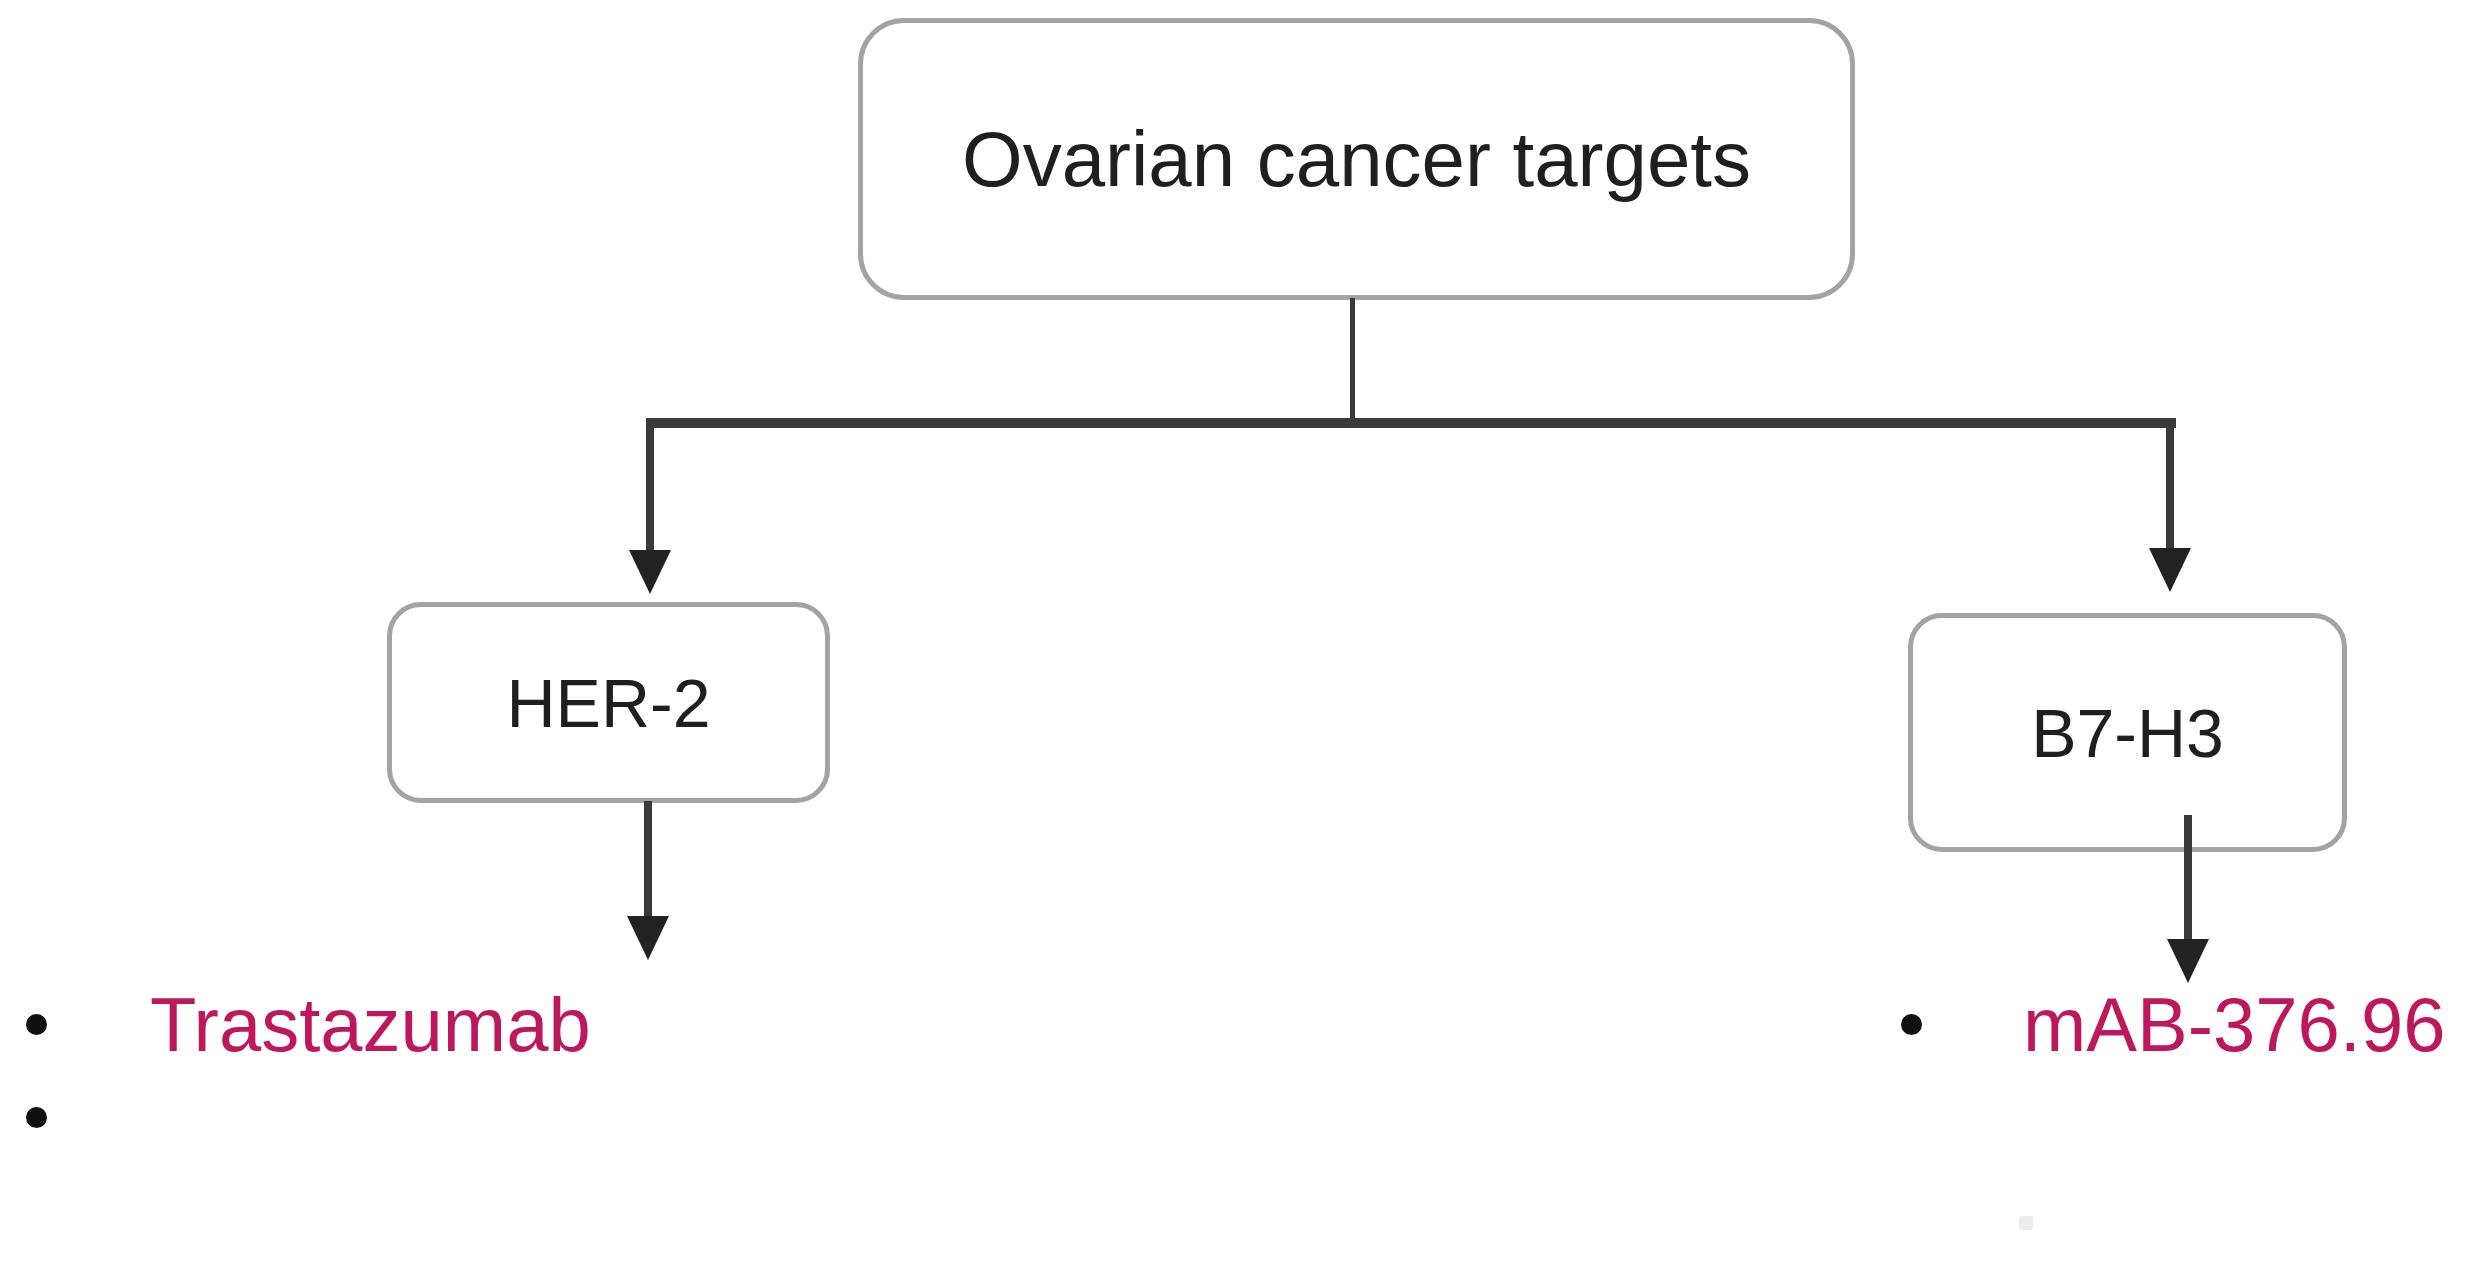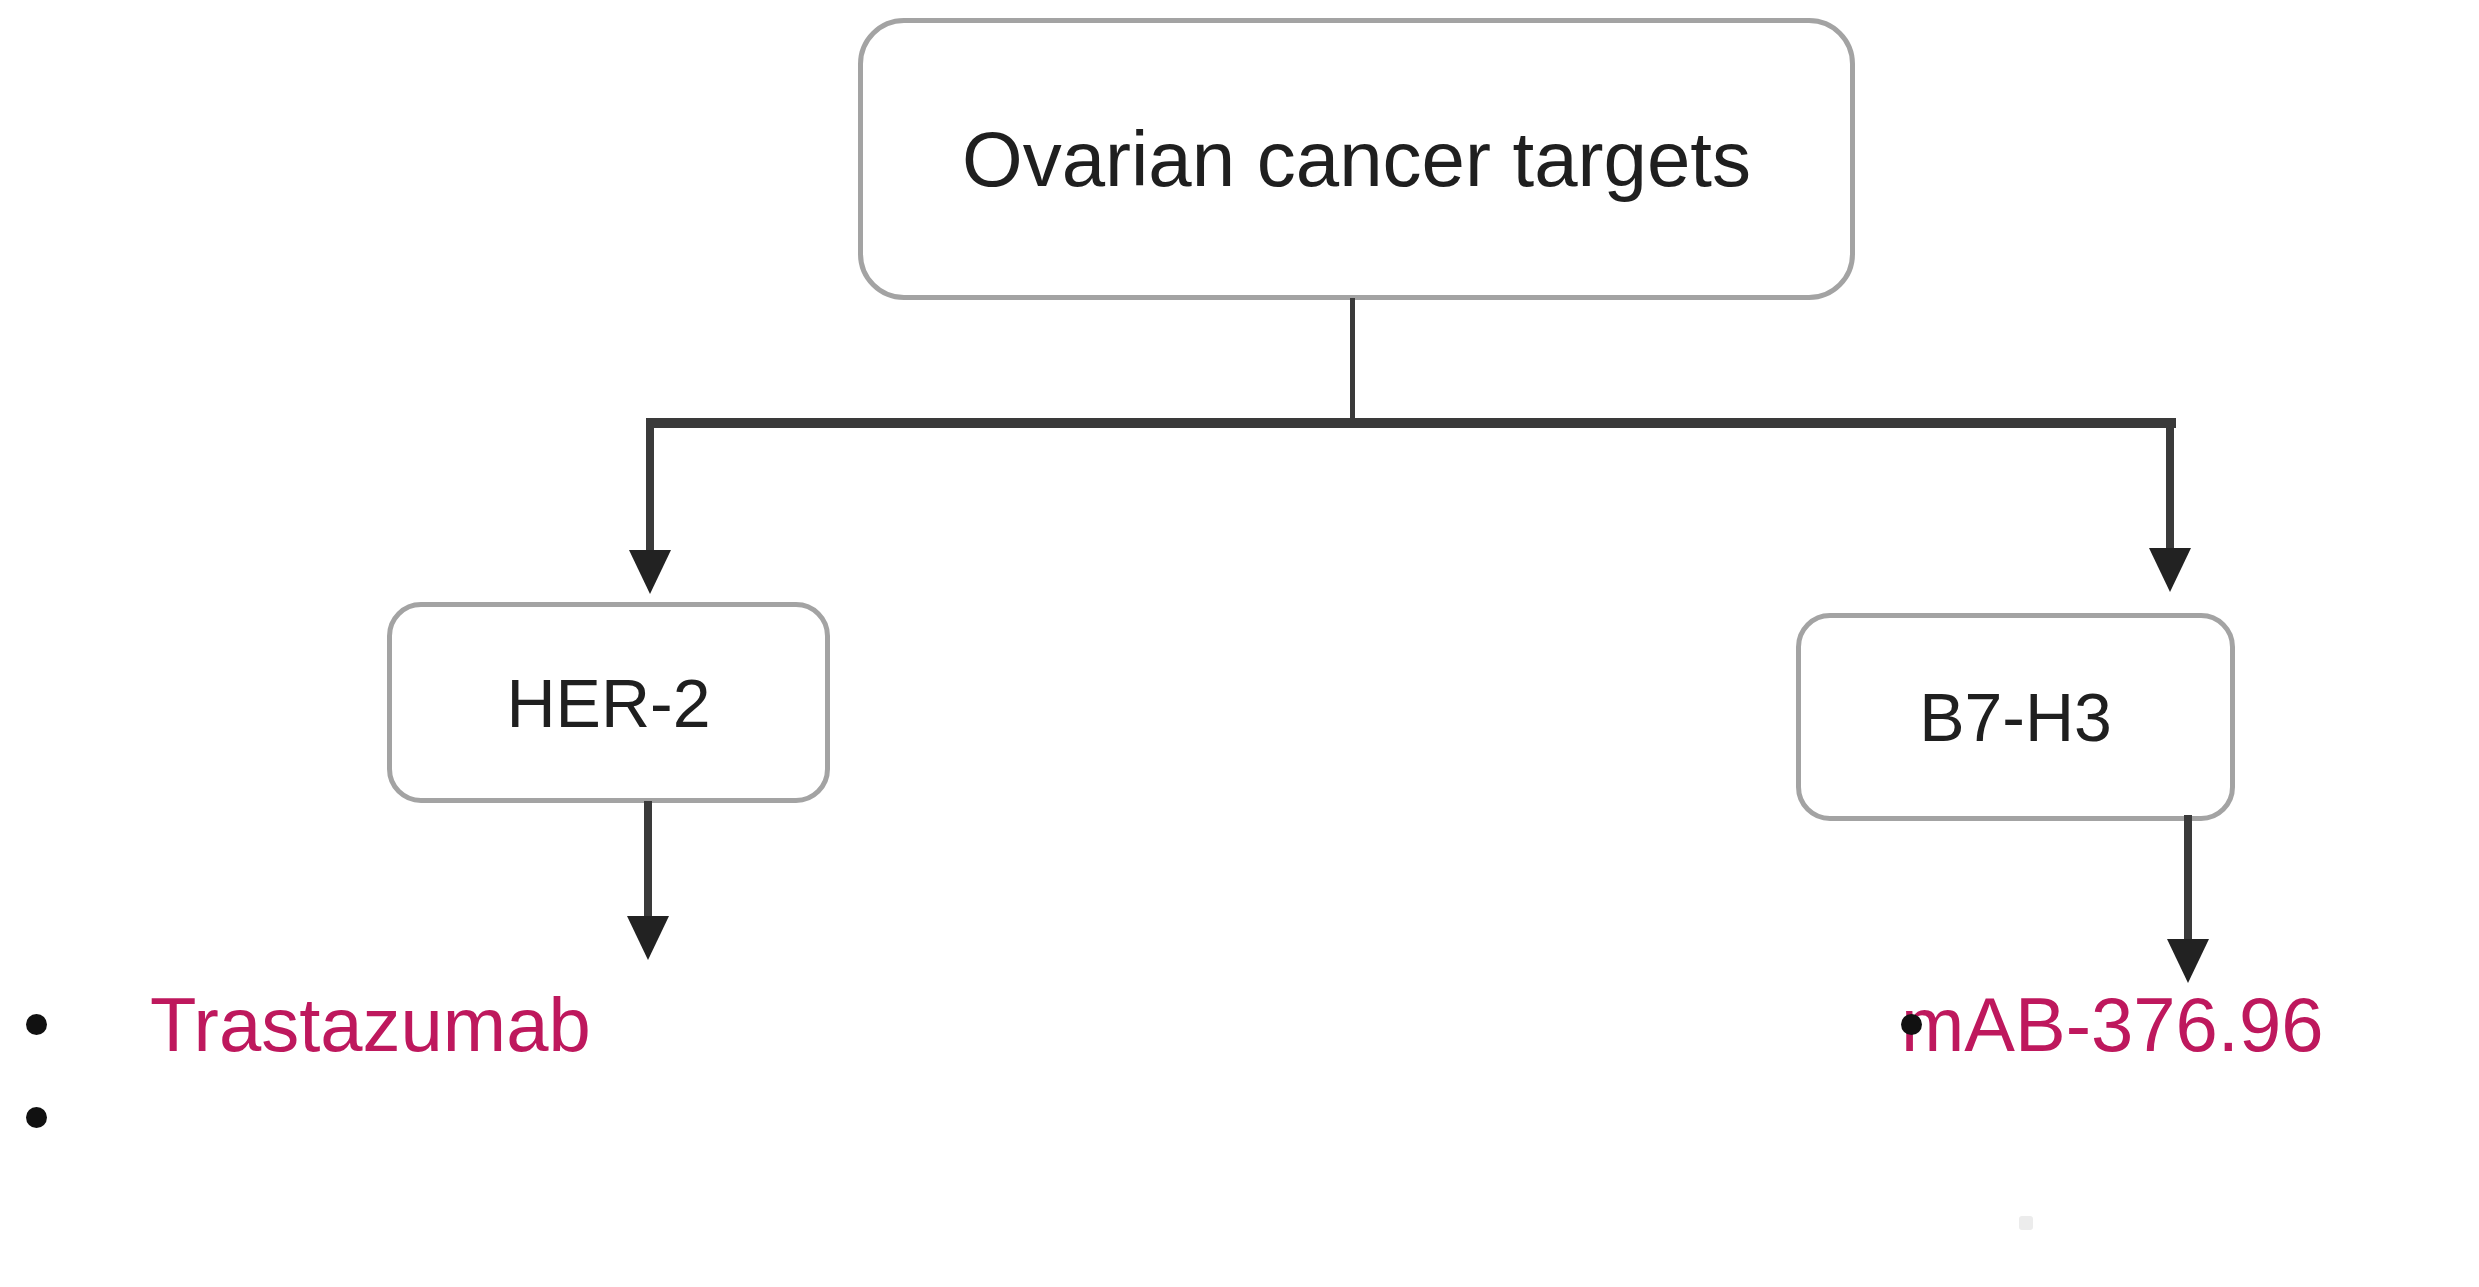--- a/index.html
+++ b/index.html
@@ -28,21 +28,21 @@
   }
   .node-label {
     font-size: 68px;
     line-height: 1;
     white-space: nowrap;
     color: #1f1f1f;
   }
   .node-root { left: 858px; top: 18px;  width: 997px; height: 282px; border-radius: 46px; }
   .node-root .node-label { font-size: 78px; }
   .node-her2 { left: 387px; top: 602px; width: 443px; height: 201px; border-radius: 34px; }
-  .node-b7h3 { left: 1796px; top: 613px; width: 439px; height: 208px; border-radius: 34px; }
+  .node-b7h3 { left: 1908px; top: 613px; width: 439px; height: 239px; border-radius: 34px; }
   
   .line {
     position: absolute;
     background: #3a3a3a;
   }
   .line-root-stem   { left: 1350px; top: 298px; width: 5px;    height: 124px; }
   .line-hbar        { left: 646px;  top: 418px; width: 1530px; height: 10px;  }
   .line-left-drop   { left: 646px;  top: 418px; width: 8px;    height: 134px; }
   .line-right-drop  { left: 2166px; top: 418px; width: 8px;    height: 132px; }
   .line-her2-stem   { left: 644px;  top: 801px; width: 8px;    height: 117px; }
@@ -84,21 +84,21 @@
   }
   .item-text {
     font-size: 76px;
     line-height: 1;
     white-space: nowrap;
     color: #be185d;
   }
   .list-left  { left: 26px;   top: 978px; }
   .list-left  .item-text { margin-left: 124px; }
   .list-right { left: 1901px; top: 978px; }
-  .list-right .item-text { }
+  .list-right .item-text { margin-left: 122px; }
   
   .faint-dot {
     position: absolute;
     left: 2019px;
     top: 1216px;
     width: 14px;
     height: 14px;
     border-radius: 3px;
     background: #ececec;
   }

